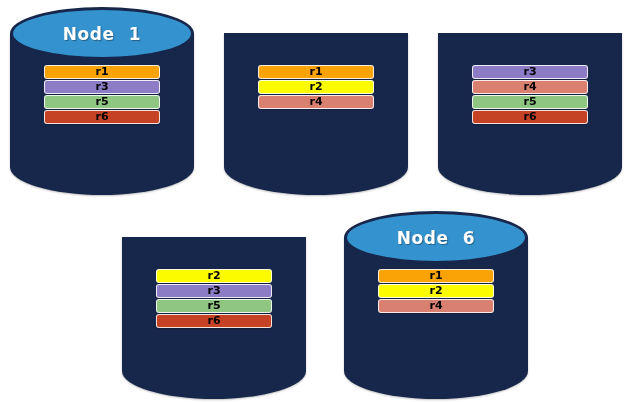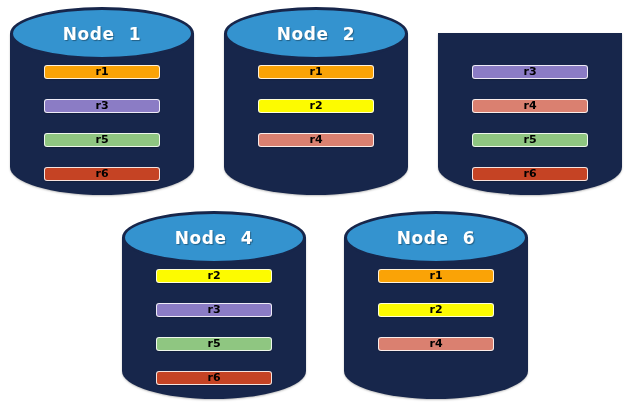--- a/index.html
+++ b/index.html
@@ -50,21 +50,21 @@
     text-shadow: 1px 1px 1px rgba(0,0,0,0.35);
     white-space: pre;
   }
   .bars {
     position: absolute;
     top: 58px;
     left: 0; right: 0;
     display: flex;
     flex-direction: column;
     align-items: center;
-    gap: 20px;
+    gap: 1px;
     z-index: 3;
   }
   .bar {
     width: 116px;
     height: 14px;
     box-sizing: border-box;
     border: 1px solid rgba(255,255,255,0.85);
     border-radius: 3px;
     color: #000000;
     font-weight: bold;
@@ -93,45 +93,39 @@
     <div class="bars">
       <div class="bar" style="background: rgb(250, 163, 6);">r1</div>
       <div class="bar" style="background: rgb(139, 124, 197);">r3</div>
       <div class="bar" style="background: rgb(143, 198, 129);">r5</div>
       <div class="bar" style="background: rgb(197, 67, 36);">r6</div>
     </div>
   </div>
 
   <div class="cylinder node-pos-2">
     <div class="cyl-body"></div>
-    <div class="cyl-top">
-      <span class="node-title">Node 2</span>
-    </div>
     <div class="bars">
       <div class="bar" style="background: rgb(250, 163, 6);">r1</div>
       <div class="bar" style="background: rgb(253, 251, 0);">r2</div>
       <div class="bar" style="background: rgb(218, 128, 112);">r4</div>
     </div>
   </div>
 
   <div class="cylinder node-pos-3">
     <div class="cyl-body"></div>
     <div class="bars">
       <div class="bar" style="background: rgb(139, 124, 197);">r3</div>
       <div class="bar" style="background: rgb(218, 128, 112);">r4</div>
       <div class="bar" style="background: rgb(143, 198, 129);">r5</div>
       <div class="bar" style="background: rgb(197, 67, 36);">r6</div>
     </div>
   </div>
 
   <div class="cylinder node-pos-4">
     <div class="cyl-body"></div>
-    <div class="cyl-top">
-      <span class="node-title">Node 4</span>
-    </div>
     <div class="bars">
       <div class="bar" style="background: rgb(253, 251, 0);">r2</div>
       <div class="bar" style="background: rgb(139, 124, 197);">r3</div>
       <div class="bar" style="background: rgb(143, 198, 129);">r5</div>
       <div class="bar" style="background: rgb(197, 67, 36);">r6</div>
     </div>
   </div>
 
   <div class="cylinder node-pos-5">
     <div class="cyl-body"></div>

